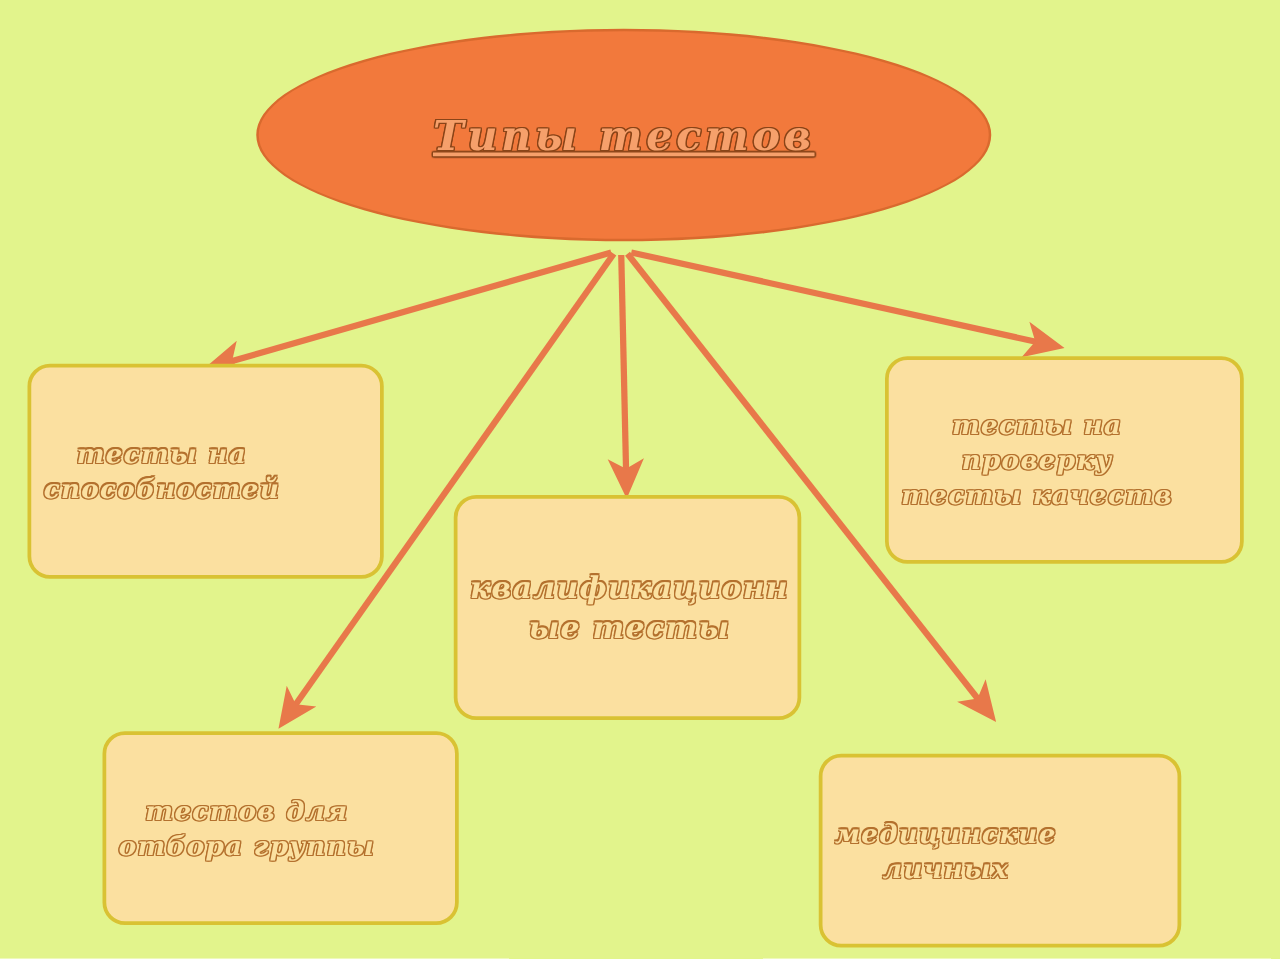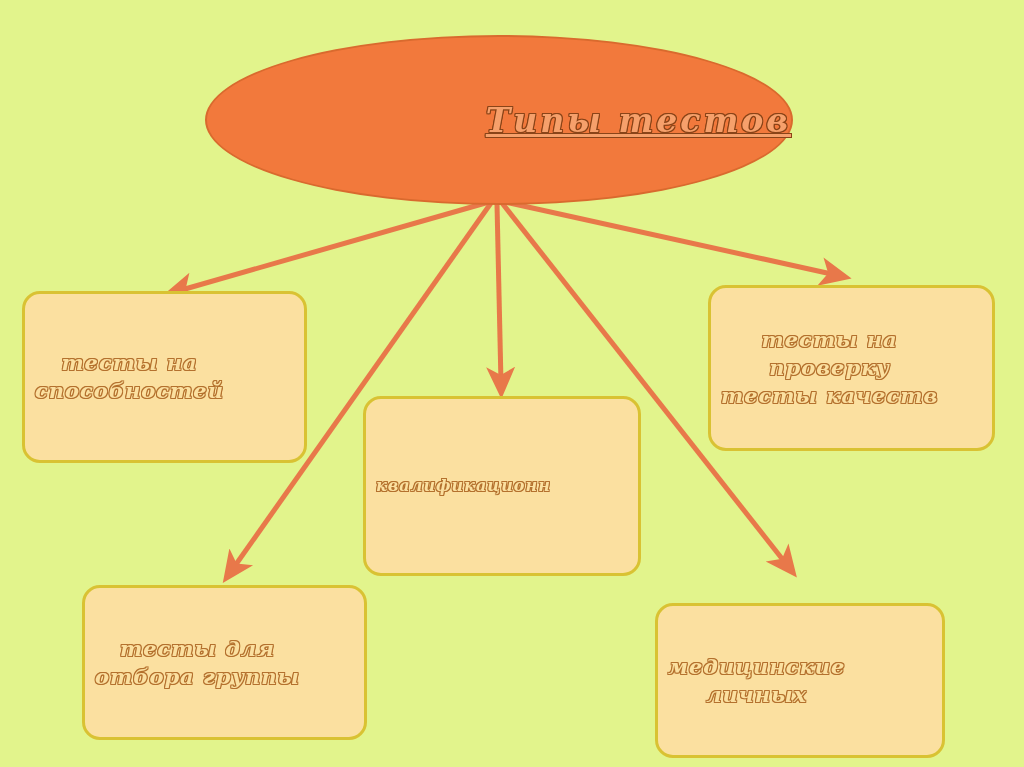--- a/index.html
+++ b/index.html
@@ -78,21 +78,21 @@
        1px 0 0 #b4712e,
       -1px 0 0 #b4712e,
        0 1px 0 #b4712e,
        0 -1px 0 #b4712e,
        1px 1px 0 #b4712e,
       -1px -1px 0 #b4712e,
        1px -1px 0 #b4712e,
       -1px 1px 0 #b4712e;
   }
   .s20 { font-size: 21px; }
-  .s19 { font-size: 16px; }
+  .s19 { font-size: 24px; }
 </style>
 </head>
 <body>
 
 <div id="slide">
 
   <svg id="connectors" viewBox="0 0 1024 767" xmlns="http://www.w3.org/2000/svg">
     <defs>
       <marker id="arrowhead" markerWidth="7" markerHeight="7" refX="3.2" refY="3.5" orient="auto" markerUnits="strokeWidth">
         <path d="M0,0.6 L6.4,3.5 L0,6.4 L1.6,3.5 Z" fill="#e8784a"></path>
@@ -100,48 +100,49 @@
     </defs>
     <g stroke="#e8784a" stroke-width="5" fill="none" marker-end="url(#arrowhead)">
       <line x1="489" y1="202" x2="178" y2="291"></line>
       <line x1="491" y1="203" x2="232" y2="570"></line>
       <line x1="497" y1="204" x2="501" y2="383"></line>
       <line x1="502" y1="203" x2="787" y2="565"></line>
       <line x1="505" y1="202" x2="836" y2="275"></line>
     </g>
   </svg>
 
-  <div class="node-ellipse" style="left:205px; top:35px; width:588px; height:170px;justify-content:flex-end;">
+  <div class="node-ellipse" style="left:205px; top:23px; width:588px; height:170px;">
     <span class="title-text">Типы тестов</span>
   </div>
 
   <div class="node-box" style="left:22px; top:291px; width:285px; height:172px;">
     <div class="box-text s20">
       <div>тесты на</div>
       <div>способностей</div>
     </div>
   </div>
 
   <div class="node-box" style="left:363px; top:396px; width:278px; height:180px;">
     <div class="box-text s19">
       <div>квалификационн</div>
+      <div>ые тесты</div>
     </div>
   </div>
 
   <div class="node-box" style="left:708px; top:285px; width:287px; height:166px;">
     <div class="box-text s20">
       <div>тесты на</div>
       <div>проверку</div>
       <div>тесты качеств</div>
     </div>
   </div>
 
   <div class="node-box" style="left:82px; top:585px; width:285px; height:155px;">
     <div class="box-text s20">
-      <div>тесты для</div>
+      <div>тестов для</div>
       <div>отбора группы</div>
     </div>
   </div>
 
   <div class="node-box" style="left:655px; top:575px; width:290px; height:155px;margin-top:28px;">
     <div class="box-text s20">
       <div>медицинские</div>
       <div>личных</div>
     </div>
   </div>

